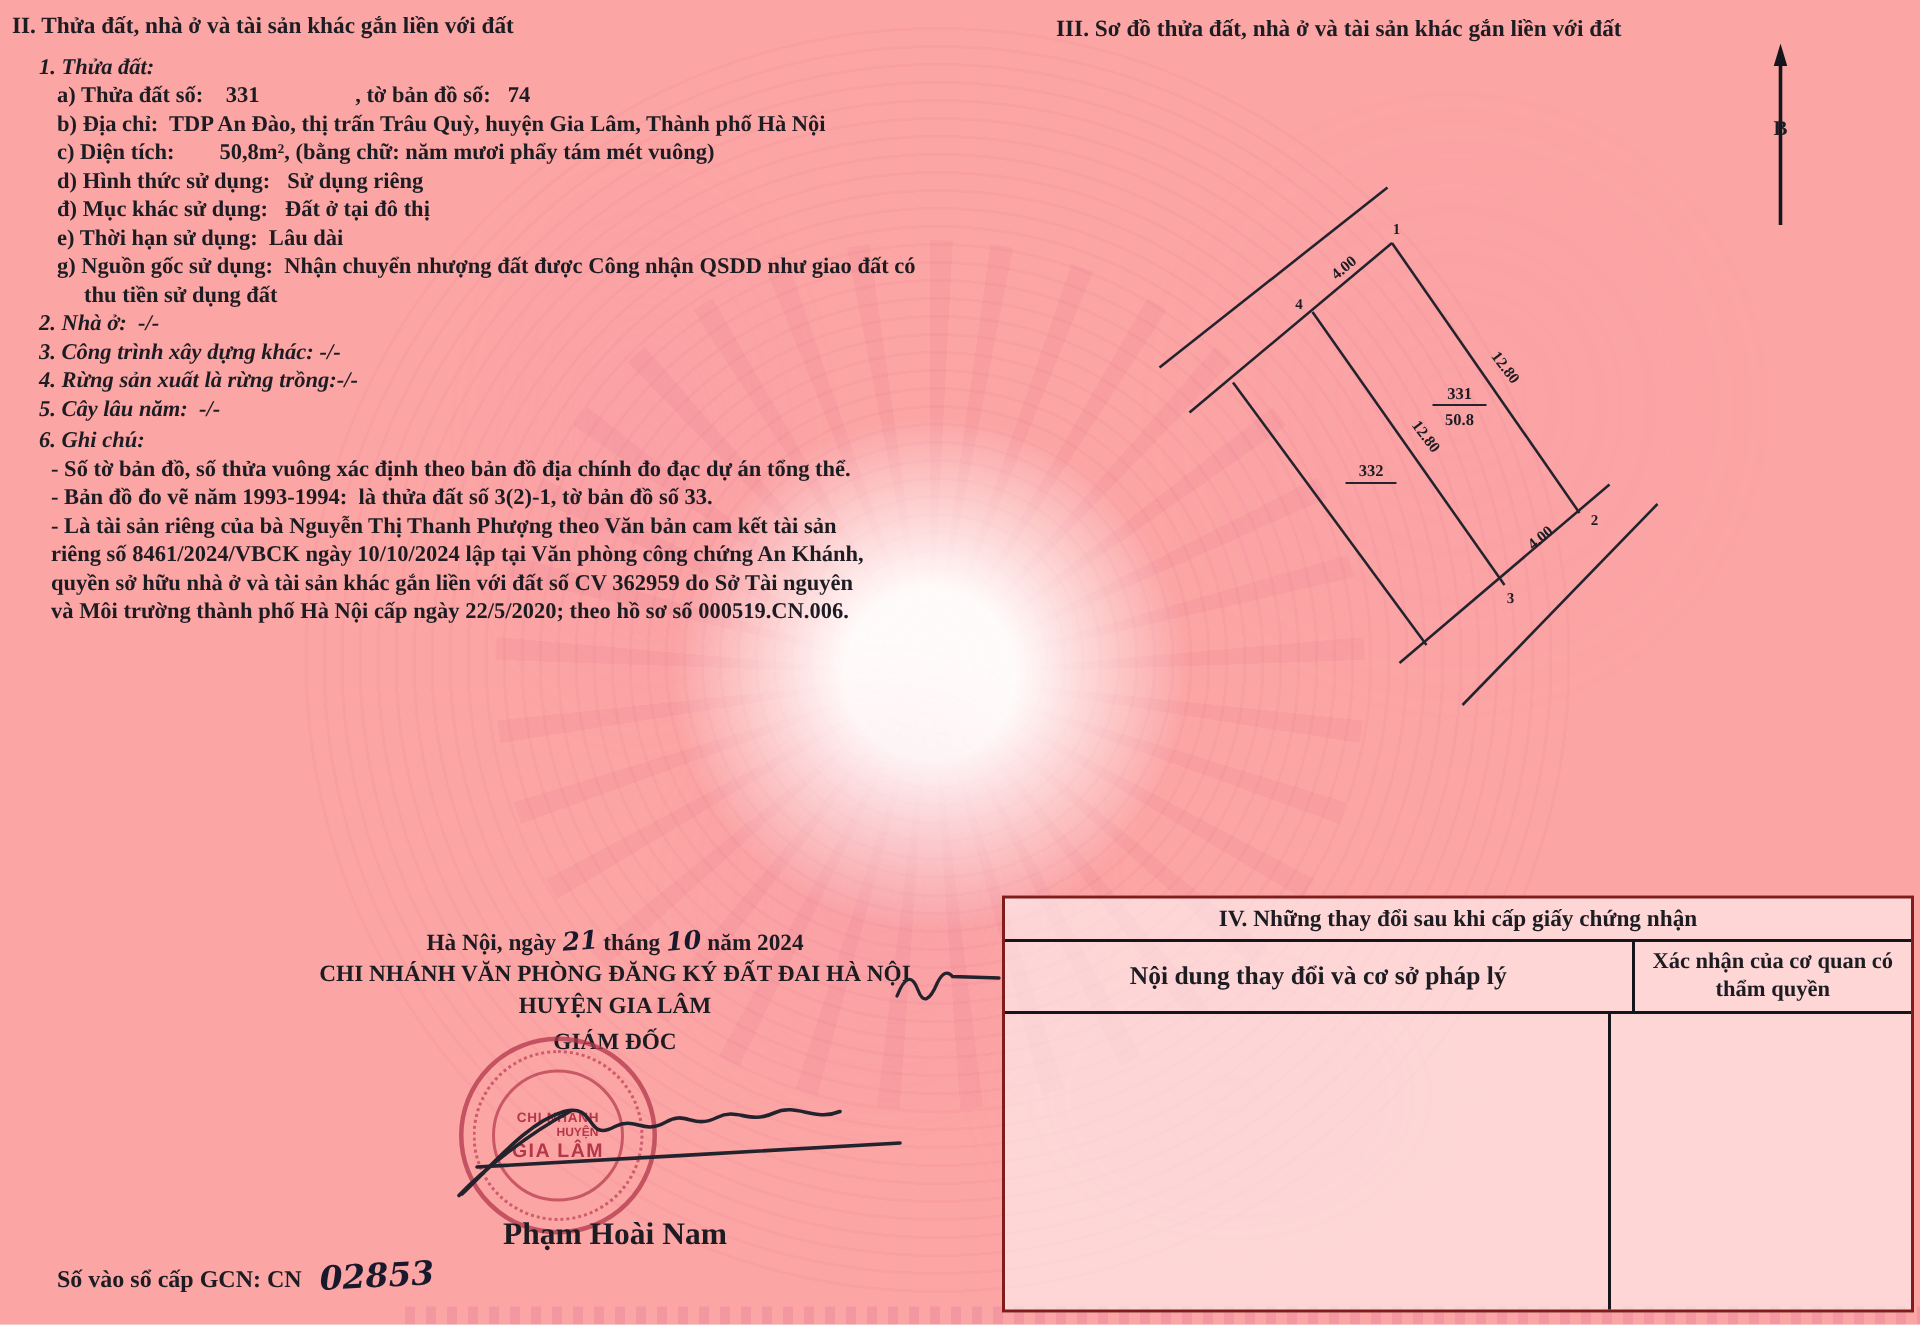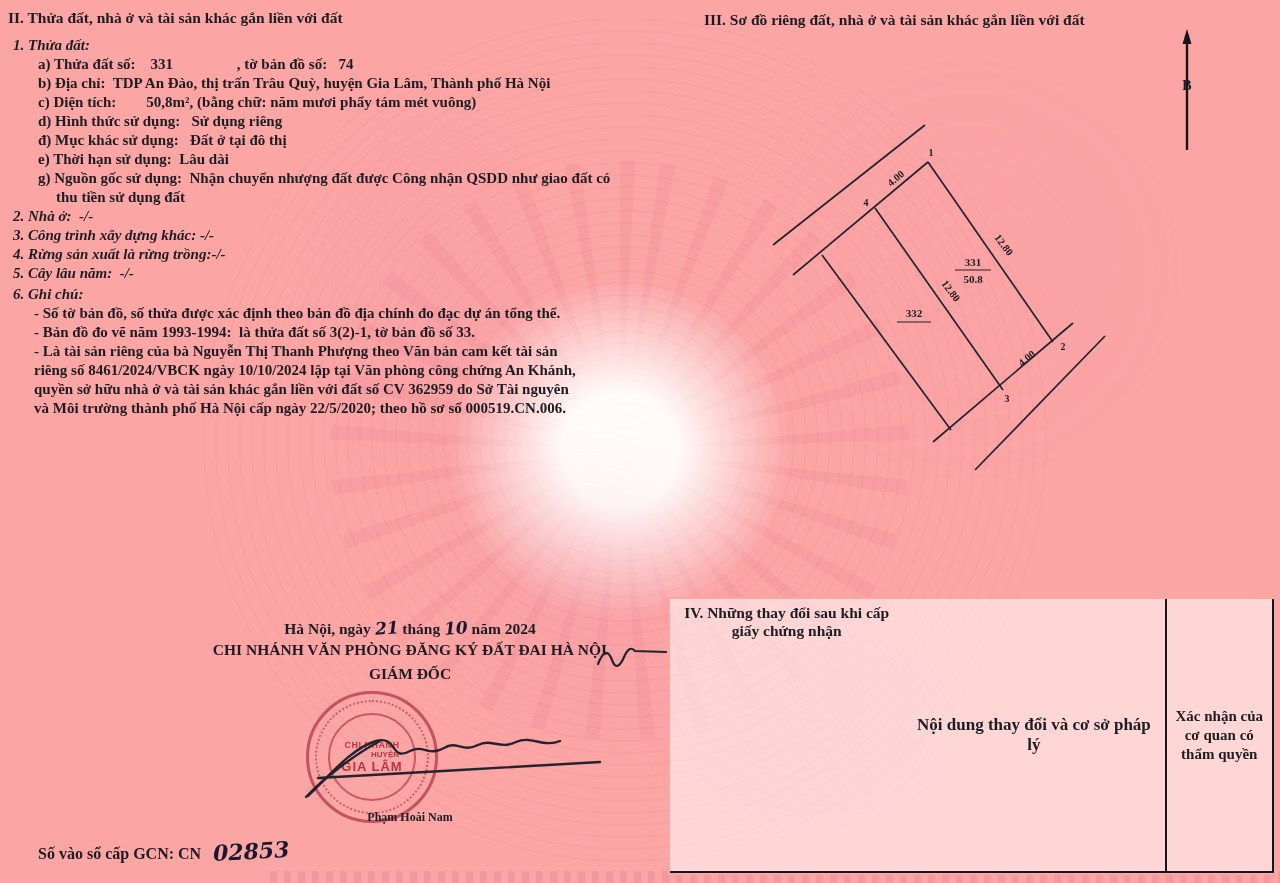--- a/index.html
+++ b/index.html
@@ -16,45 +16,45 @@
   .g-blob{border-radius:50%;filter:blur(7px);}
   .g-strip{left:270px;top:871px;width:1010px;height:12px;
     background:repeating-linear-gradient(90deg, rgba(222,118,150,.30) 0 7px, rgba(222,118,150,0) 7px 14px);}
   
   .txt{position:relative;z-index:2;}
   .b{font-weight:700;}
   .bi{font-weight:700;font-style:italic;}
   .line{white-space:pre-wrap;line-height:19px;font-size:15px;font-weight:700;}
   #sec2{position:absolute;left:8px;top:8px;width:668px;}
   #sec2 .h{font-size:15.5px;}
-  .ind1{margin-left:5px;}
+  .ind1{margin-left:18px;}
   .ind2{margin-left:30px;}
   .ind3{margin-left:48px;}
   .ind2b{margin-left:26px;}
   #sec3-title{position:absolute;left:704px;top:10px;font-size:15.5px;width:560px;}
   
   #sign-block{position:absolute;left:150px;top:618px;width:520px;text-align:center;}
   #sign-block .l{line-height:21px;font-size:15.5px;font-weight:700;}
   .hand{font-family:"DejaVu Serif",serif;font-style:italic;font-weight:700;
         display:inline-block;transform:rotate(-4deg);font-size:17px;color:#19192e;}
   #signer-name{position:absolute;left:250px;top:810px;width:320px;text-align:center;
-        font-size:12px;font-weight:700;}
+        font-size:21px;font-weight:700;}
   
   #stamp{position:absolute;left:306px;top:691px;width:132px;height:132px;z-index:2;}
   #stamp .outer{position:absolute;inset:0;border:3px solid rgba(178,55,75,.75);border-radius:50%;}
   #stamp .dots{position:absolute;inset:9px;border:2px dotted rgba(178,55,75,.65);border-radius:50%;}
   #stamp .inner{position:absolute;inset:22px;border:2px solid rgba(178,55,75,.70);border-radius:50%;
         display:flex;flex-direction:column;align-items:center;justify-content:center;
         color:rgba(170,40,60,.88);font-family:"Liberation Sans",sans-serif;}
   #stamp .s1{font-size:9px;font-weight:700;letter-spacing:.5px;}
   #stamp .s2{font-size:8px;font-weight:700;padding-left:26px;}
   #stamp .s3{font-size:13px;font-weight:700;letter-spacing:1px;}
   
   #table4{position:absolute;left:668px;top:597px;width:604px;height:274px;z-index:2;
-        border:2px solid #fca5a5;display:flex;flex-direction:row;background:rgba(255,255,255,.55);}
+        border:2px solid #7f1d1d;display:flex;flex-direction:column;background:rgba(255,255,255,.55);}
   #table4 .title{border-bottom:2px solid #15151c;text-align:center;font-weight:700;
         font-size:15.5px;padding:5px 4px 4px;}
   #table4 .hdr{display:flex;border-bottom:2px solid #15151c;}
   #table4 .c1{width:66.5%;border-right:2px solid #15151c;display:flex;align-items:center;
         justify-content:center;font-size:17px;font-weight:700;padding:6px 8px;text-align:center;}
   #table4 .c2{flex:1;display:flex;align-items:center;justify-content:center;text-align:center;
         font-size:15px;font-weight:700;padding:4px 6px;line-height:19px;}
   #table4 .bodyrow{flex:1;display:flex;}
   #table4 .b1{width:66.5%;border-right:2px solid #15151c;}
   #table4 .b2{flex:1;}
@@ -86,29 +86,29 @@
     <div class="line ind2">d) Hình thức sử dụng:   Sử dụng riêng</div>
     <div class="line ind2">đ) Mục khác sử dụng:   Đất ở tại đô thị</div>
     <div class="line ind2">e) Thời hạn sử dụng:  Lâu dài</div>
     <div class="line ind2">g) Nguồn gốc sử dụng:  Nhận chuyển nhượng đất được Công nhận QSDD như giao đất có</div>
     <div class="line ind3">thu tiền sử dụng đất</div>
     <div class="line bi ind1">2. Nhà ở:  -/-</div>
     <div class="line bi ind1">3. Công trình xây dựng khác: -/-</div>
     <div class="line bi ind1">4. Rừng sản xuất là rừng trồng:-/-</div>
     <div class="line bi ind1">5. Cây lâu năm:  -/-</div>
     <div class="line bi ind1" style="margin-top:2px;">6. Ghi chú:</div>
-    <div class="line ind2b">- Số tờ bản đồ, số thửa được xác định theo bản đồ địa chính đo đạc dự án tổng thể.</div>
+    <div class="line ind2b">- Số tờ bản đồ, số thửa vuông xác định theo bản đồ địa chính đo đạc dự án tổng thể.</div>
     <div class="line ind2b">- Bản đồ đo vẽ năm 1993-1994:  là thửa đất số 3(2)-1, tờ bản đồ số 33.</div>
     <div class="line ind2b">- Là tài sản riêng của bà Nguyễn Thị Thanh Phượng theo Văn bản cam kết tài sản</div>
     <div class="line ind2b">riêng số 8461/2024/VBCK ngày 10/10/2024 lập tại Văn phòng công chứng An Khánh,</div>
     <div class="line ind2b">quyền sở hữu nhà ở và tài sản khác gắn liền với đất số CV 362959 do Sở Tài nguyên</div>
     <div class="line ind2b">và Môi trường thành phố Hà Nội cấp ngày 22/5/2020; theo hồ sơ số 000519.CN.006.</div>
   </div>
 
-  <div id="sec3-title" class="txt b line">III. Sơ đồ riêng đất, nhà ở và tài sản khác gắn liền với đất</div>
+  <div id="sec3-title" class="txt b line">III. Sơ đồ thửa đất, nhà ở và tài sản khác gắn liền với đất</div>
 
   <svg width="40" height="140" style="left:1167px;top:25px;" viewBox="1167 25 40 140">
     <line x1="1187" y1="40" x2="1187" y2="150" stroke="#15151c" stroke-width="2.4"></line>
     <polygon points="1182.5,44 1187,29 1191.5,44" fill="#15151c"></polygon>
     <text x="1187" y="90" text-anchor="middle" font-size="14">B</text>
   </svg>
 
   <svg width="380" height="375" style="left:750px;top:108px;" viewBox="750 108 380 375">
     <g stroke="#23232e" stroke-width="1.7" fill="none">
       <line x1="773" y1="245" x2="925" y2="125"></line>
@@ -140,20 +140,21 @@
 
   <div id="sign-block" class="txt">
     <div class="l">
       <span>Hà Nội, ngày</span>
       <span class="hand">21</span>
       <span>tháng</span>
       <span class="hand">10</span>
       <span>năm 2024</span>
     </div>
     <div class="l">CHI NHÁNH VĂN PHÒNG ĐĂNG KÝ ĐẤT ĐAI HÀ NỘI</div>
+    <div class="l">HUYỆN GIA LÂM</div>
     <div class="l" style="margin-top:3px;">GIÁM ĐỐC</div>
   </div>
 
   <div id="stamp">
     <div class="outer"></div>
     <div class="dots"></div>
     <div class="inner">
       <span class="s1">CHI NHÁNH</span>
       <span class="s2">HUYỆN</span>
       <span class="s3">GIA LÂM</span>

